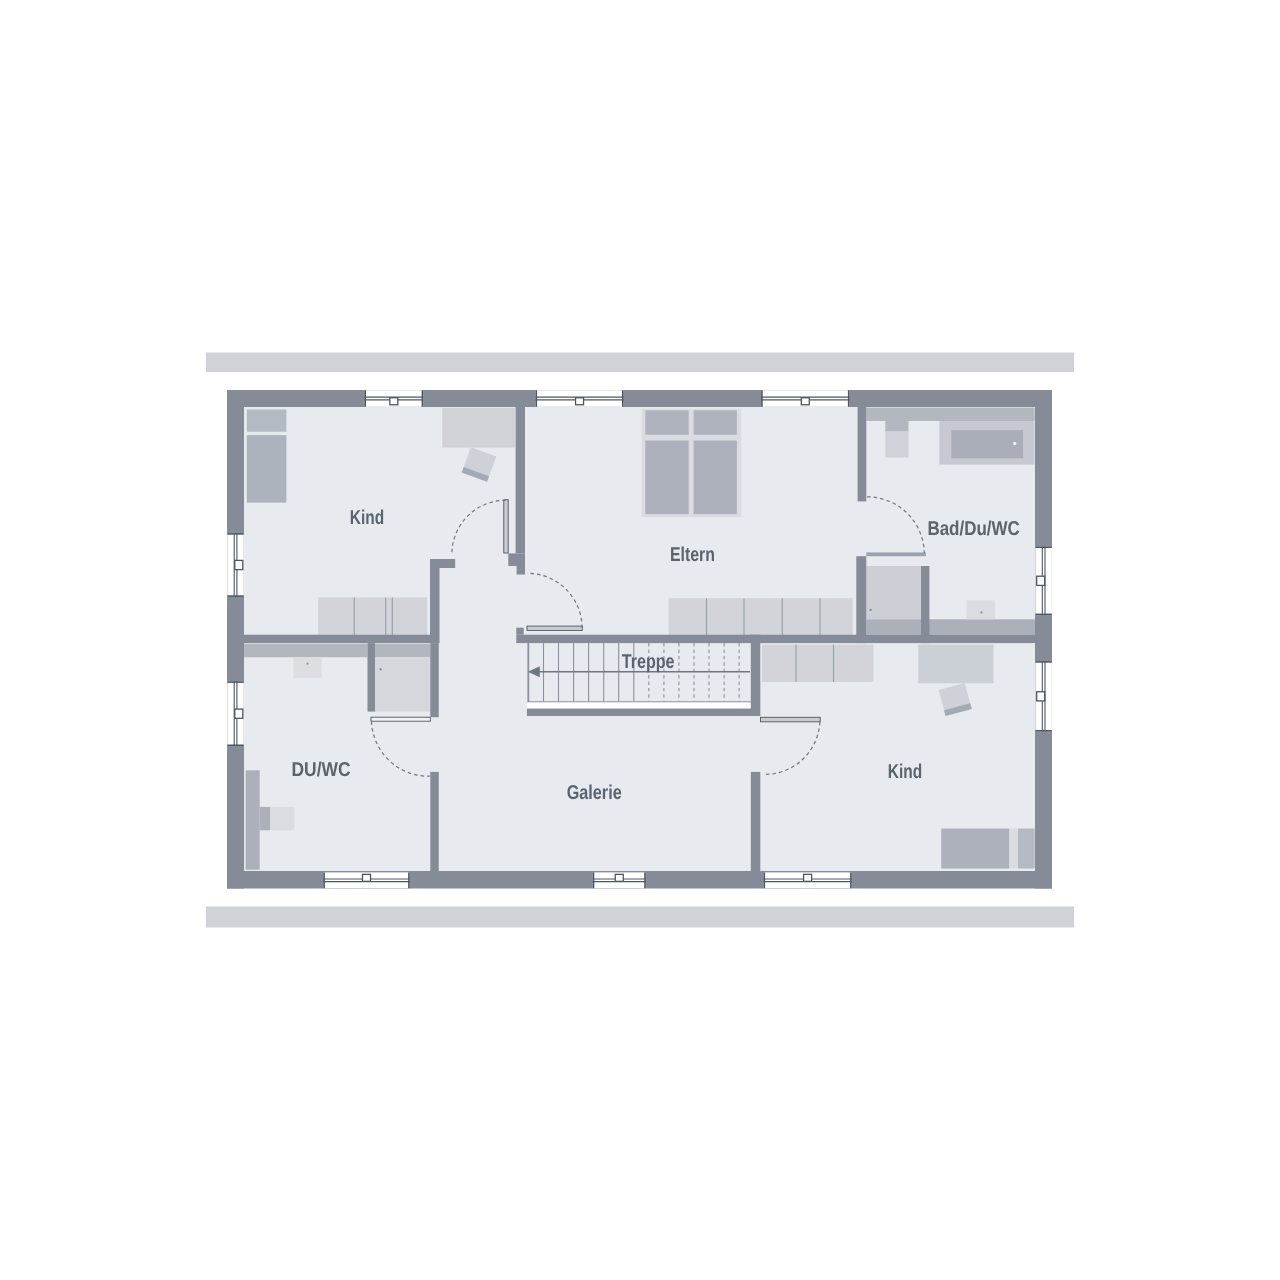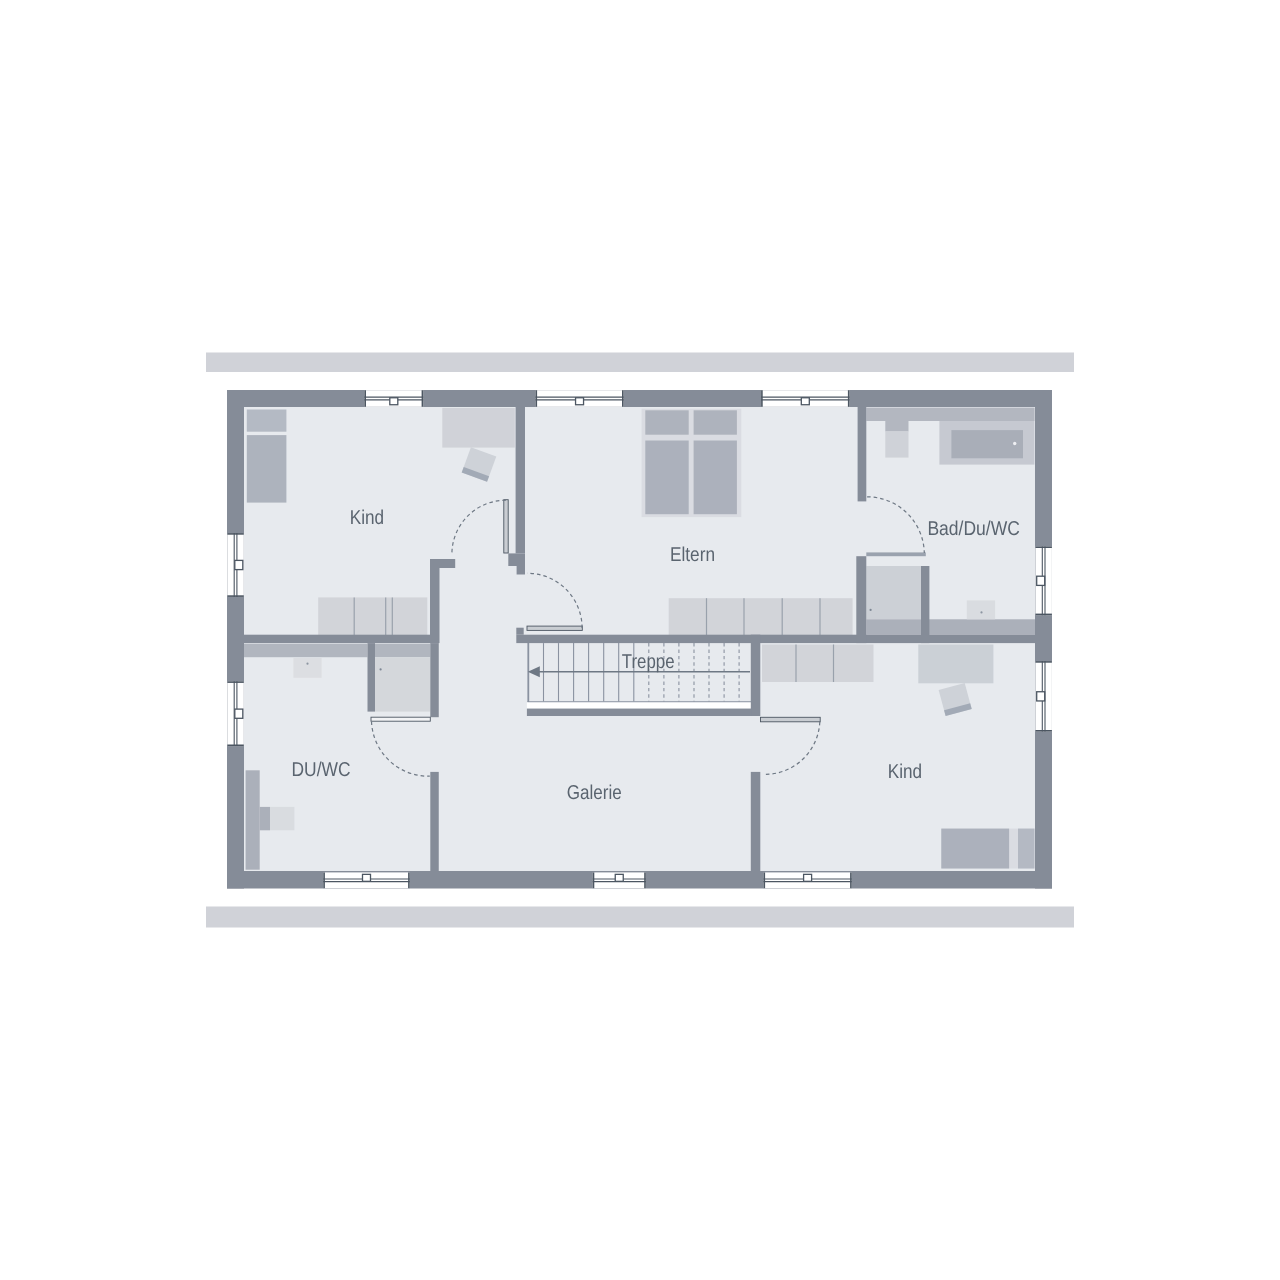--- a/index.html
+++ b/index.html
@@ -1,16 +1,16 @@
 <!DOCTYPE html>
 <html><head>
 <meta charset="utf-8">
 <style>
   html,body{margin:0;padding:0;background:#ffffff;}
-  #page{width:1280px;height:1028px;position:relative;background:#ffffff;overflow:hidden;}
+  #page{width:1280px;height:1028px;position:relative;background:#ffffff;overflow:hidden;font-weight:bold;}
   svg{position:absolute;top:0;left:0;}
   text{font-family:"Liberation Sans", sans-serif;fill:#5a646f;}
 </style>
 </head>
 <body>
 <div id="page">
 <svg width="1280" height="1280" viewBox="0 0 1280 1280" text-rendering="geometricPrecision">
 
 <rect x="206" y="352.5" width="868" height="19.5" fill="#d0d2d8"></rect>
 

